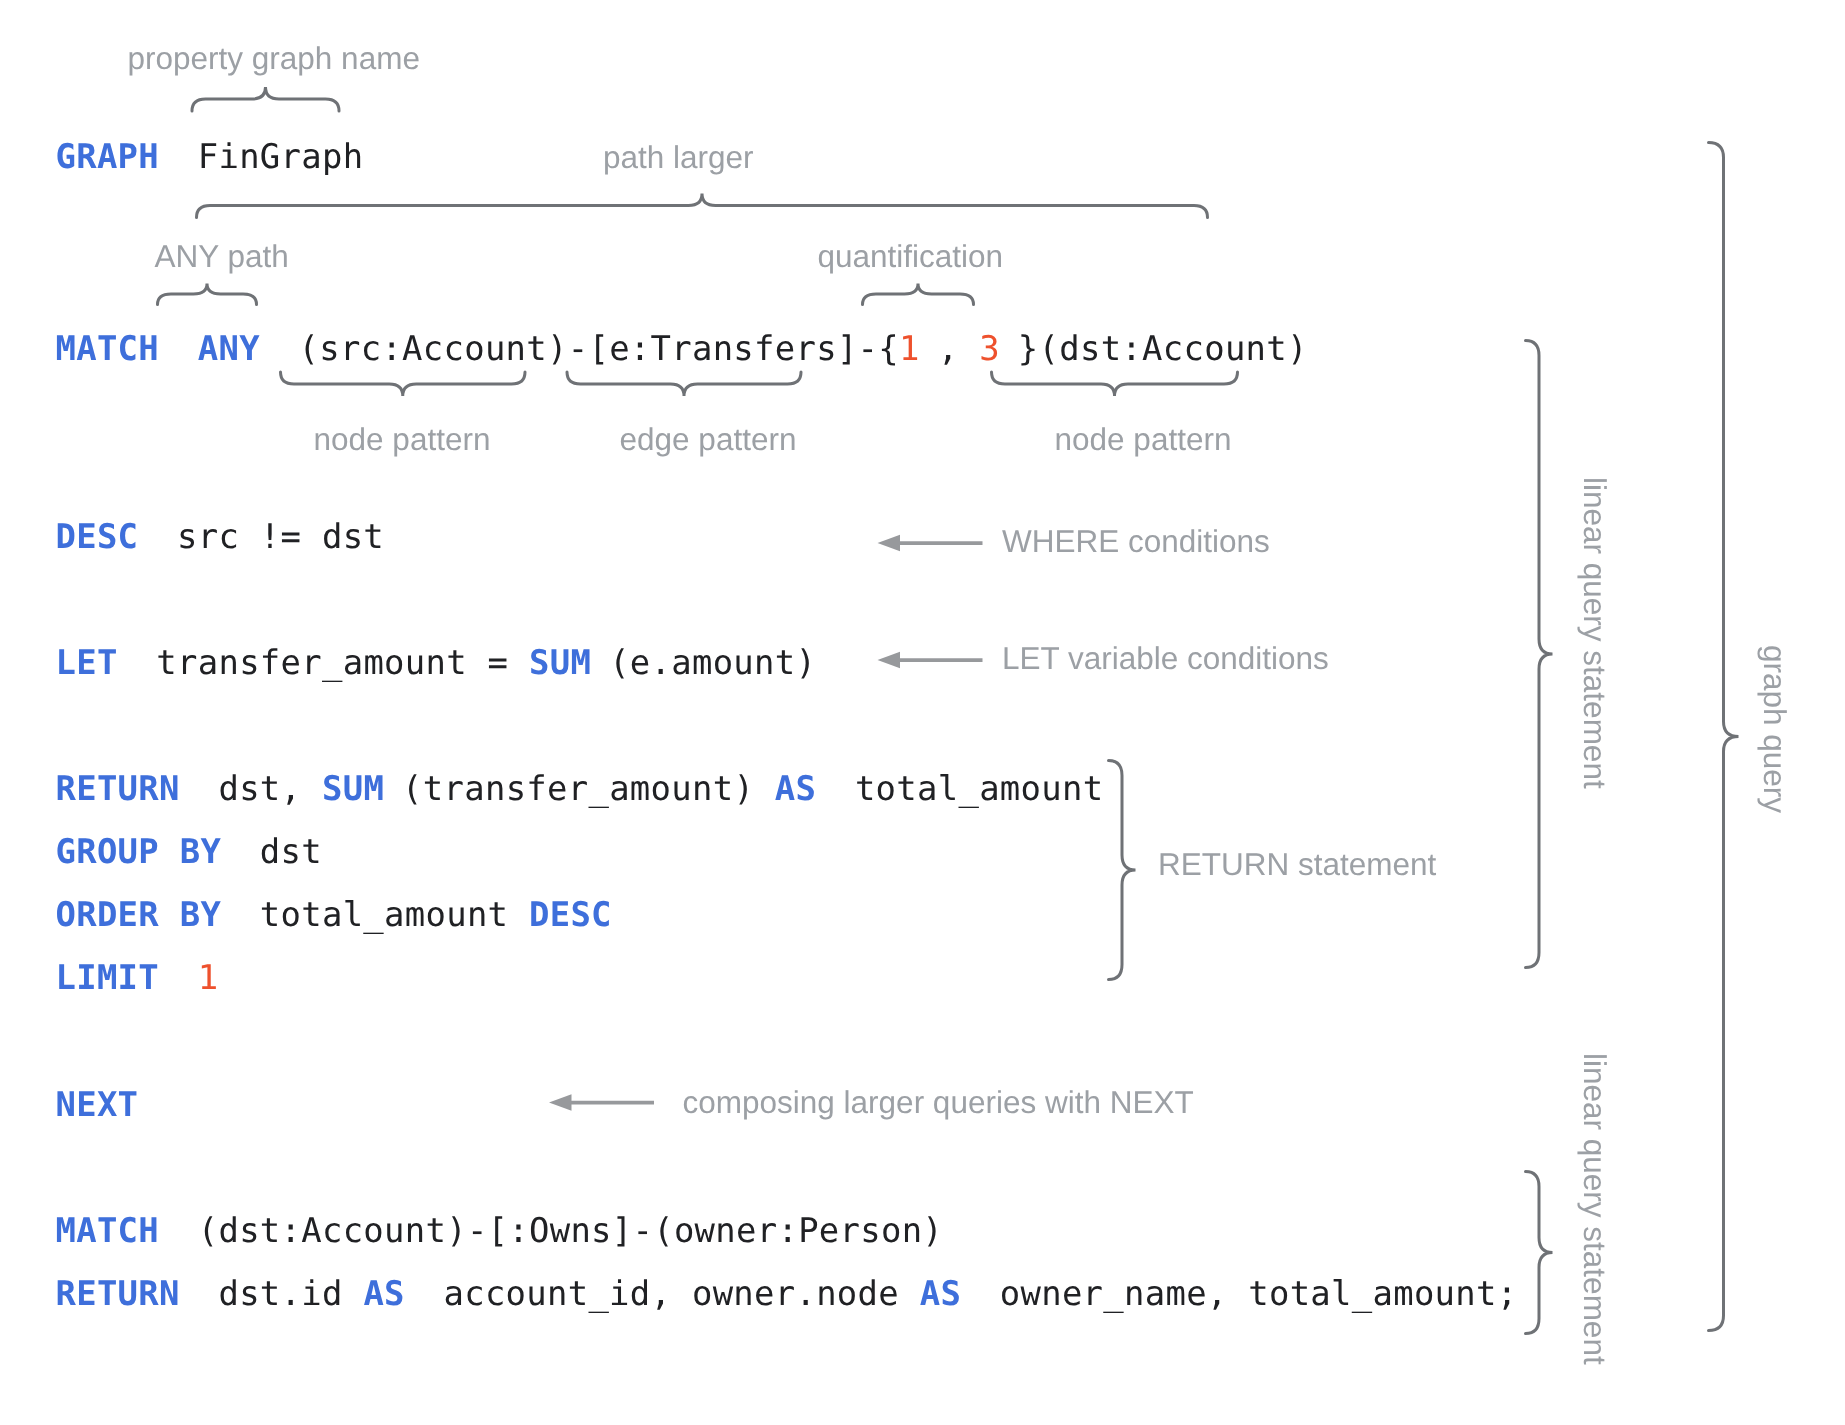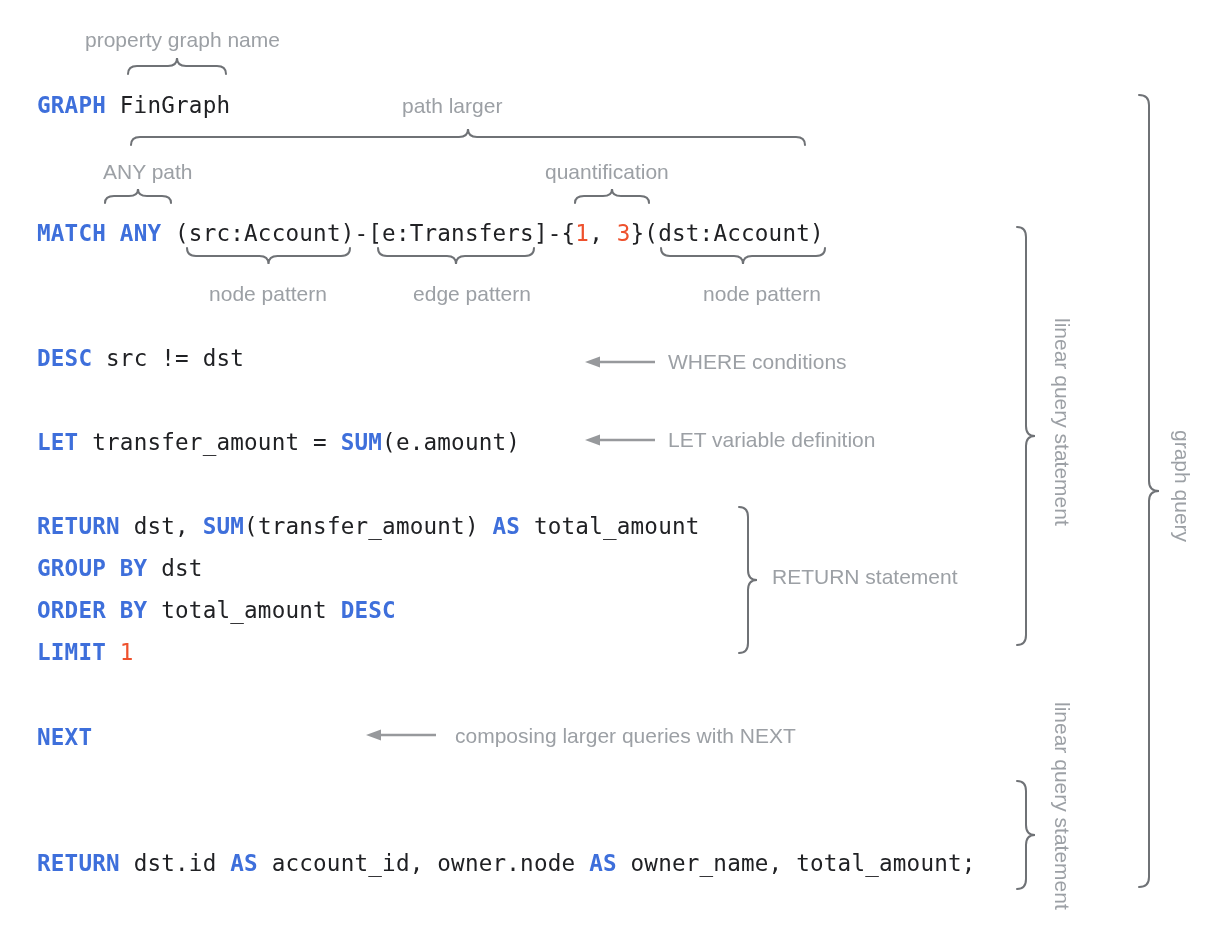--- a/index.html
+++ b/index.html
@@ -7,21 +7,21 @@
     position:relative;width:1230px;height:950px;background:var(--bg,#fff);
     font-family:"Liberation Sans",sans-serif;overflow:hidden;
   }
   .code-line{
     position:absolute;left:37px;white-space:pre;
     font-family:"DejaVu Sans Mono","Liberation Mono",monospace;
     font-size:22.6px;line-height:26px;color:var(--code,#202124);
     letter-spacing:0.2px;
   }
   .tok-kw{color:var(--kw,#3E6FDB);font-weight:bold;}
-  .tok-plain{color:var(--code,#202124);}
+  .tok-plain{color:var(--code,#202124);padding-left:12px;}
   .tok-num{color:var(--num,#EE512D);}
   .label{
     position:absolute;color:var(--label,#9CA0A5);
     font-size:21px;line-height:24px;white-space:nowrap;
   }
   .label.centered{transform:translateX(-50%);}
   .vlabel{
     position:absolute;color:var(--label,#9CA0A5);
     font-size:21px;white-space:nowrap;
     writing-mode:vertical-rl;text-orientation:mixed;
@@ -38,31 +38,32 @@
 
   <div class="code-line" style="top:92px"><span class="tok-kw">GRAPH</span><span class="tok-plain"> FinGraph</span></div>
   <div class="code-line" style="top:220px"><span class="tok-kw">MATCH</span><span class="tok-plain"> </span><span class="tok-kw">ANY</span><span class="tok-plain"> (src:Account)-[e:Transfers]-{</span><span class="tok-num">1</span><span class="tok-plain">, </span><span class="tok-num">3</span><span class="tok-plain">}(dst:Account)</span></div>
   <div class="code-line" style="top:345px"><span class="tok-kw">DESC</span><span class="tok-plain"> src != dst</span></div>
   <div class="code-line" style="top:429px"><span class="tok-kw">LET</span><span class="tok-plain"> transfer_amount = </span><span class="tok-kw">SUM</span><span class="tok-plain">(e.amount)</span></div>
   <div class="code-line" style="top:513px"><span class="tok-kw">RETURN</span><span class="tok-plain"> dst, </span><span class="tok-kw">SUM</span><span class="tok-plain">(transfer_amount) </span><span class="tok-kw">AS</span><span class="tok-plain"> total_amount</span></div>
   <div class="code-line" style="top:555px"><span class="tok-kw">GROUP BY</span><span class="tok-plain"> dst</span></div>
   <div class="code-line" style="top:597px"><span class="tok-kw">ORDER BY</span><span class="tok-plain"> total_amount </span><span class="tok-kw">DESC</span></div>
   <div class="code-line" style="top:639px"><span class="tok-kw">LIMIT</span><span class="tok-plain"> </span><span class="tok-num">1</span></div>
   <div class="code-line" style="top:724px"><span class="tok-kw">NEXT</span></div>
+  <div class="code-line" style="top:808px"><span class="tok-kw">MATCH</span><span class="tok-plain"> (dst:Account)-[:Owns]-(owner:Person)</span></div>
   <div class="code-line" style="top:850px"><span class="tok-kw">RETURN</span><span class="tok-plain"> dst.id </span><span class="tok-kw">AS</span><span class="tok-plain"> account_id, owner.node </span><span class="tok-kw">AS</span><span class="tok-plain"> owner_name, total_amount;</span></div>
 
   <div class="label" style="left:85px;top:28px">property graph name</div>
   <div class="label" style="left:402px;top:94px">path larger</div>
   <div class="label" style="left:103px;top:160px">ANY path</div>
   <div class="label" style="left:545px;top:160px">quantification</div>
   <div class="label centered" style="left:268px;top:282px">node pattern</div>
   <div class="label centered" style="left:472px;top:282px">edge pattern</div>
   <div class="label centered" style="left:762px;top:282px">node pattern</div>
   <div class="label" style="left:668px;top:350px">WHERE conditions</div>
-  <div class="label" style="left:668px;top:428px">LET variable definition</div>
+  <div class="label" style="left:668px;top:428px">LET variable conditions</div>
   <div class="label" style="left:772px;top:565px">RETURN statement</div>
   <div class="label" style="left:455px;top:724px">composing larger queries with NEXT</div>
 
   <div class="vlabel" style="left:1050px;top:318px">linear query statement</div>
   <div class="vlabel" style="left:1170px;top:430px">graph query</div>
   <div class="vlabel" style="left:1050px;top:702px">linear query statement</div>
 
   <svg class="brace" style="left:127px;top:57px" width="100" height="18">
       <path d="M1,17 Q1,9 10,9 L41,9 Q50,9 50,1 Q50,9 59,9 L90,9 Q99,9 99,17"></path>
     </svg>

